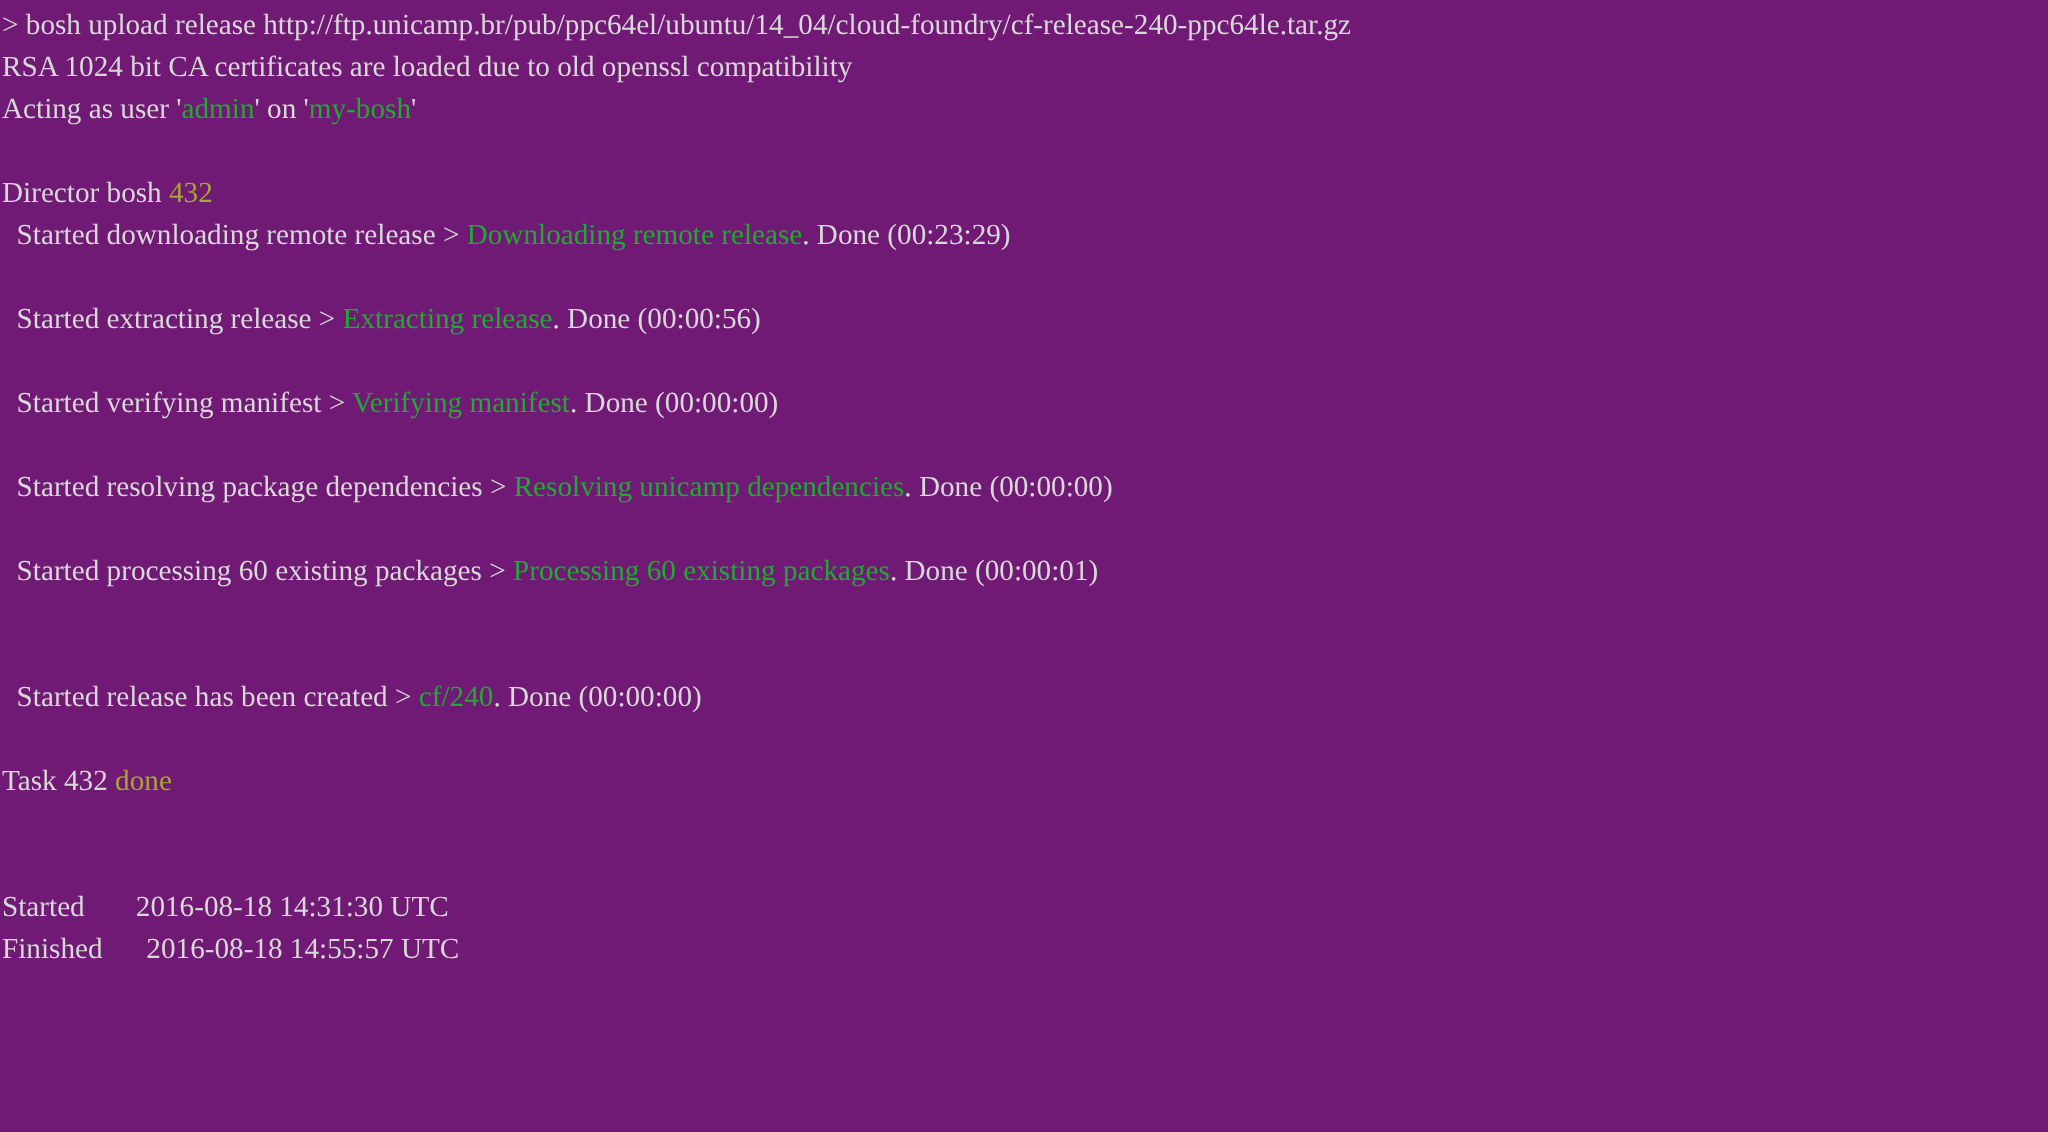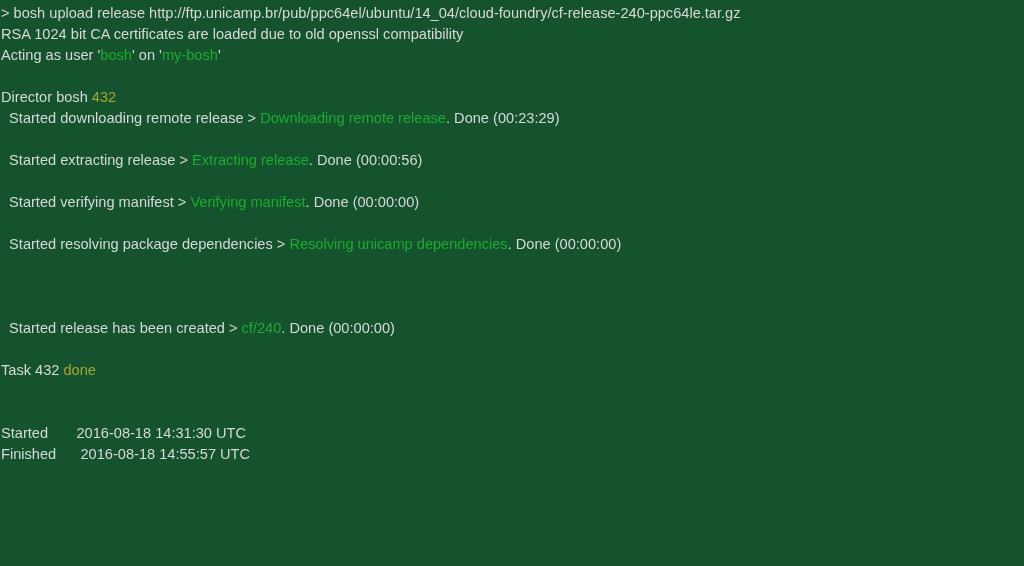--- a/index.html
+++ b/index.html
@@ -4,23 +4,23 @@
 <style>
   html, body {
     margin: 0;
     padding: 0;
     background: #000000;
   }
   #terminal {
     position: relative;
     width: 1024px;
     height: 566px;
-    background: #14532d;
+    background: #701a75;
     overflow: hidden;
-    font-family: Liberation Sans, sans-serif;
+    font-family: Liberation Serif, serif;
     font-size: 14.6px;
     line-height: 21px;
     letter-spacing: 0px;
     color: #d8d8d8;
     padding: 3px 0 0 1px;
     box-sizing: border-box;
     -webkit-font-smoothing: antialiased;
   }
   .line {
     white-space: pre;
@@ -35,39 +35,40 @@
 </style>
 </head>
 <body>
 
 <div id="terminal">
 
   <div class="line"><span class="fg-white">&gt; </span><span class="fg-white">bosh upload release http://ftp.unicamp.br/pub/ppc64el/ubuntu/14_04/cloud-foundry/cf-release-240-ppc64le.tar.gz</span></div>
 
   <div class="line"><span class="fg-white">RSA 1024 bit CA certificates are loaded due to old openssl compatibility</span></div>
 
-  <div class="line"><span class="fg-white">Acting as user '</span><span class="fg-green">bosh</span><span class="fg-white">' on '</span><span class="fg-green">my-bosh</span><span class="fg-white">'</span></div>
+  <div class="line"><span class="fg-white">Acting as user '</span><span class="fg-green">admin</span><span class="fg-white">' on '</span><span class="fg-green">my-bosh</span><span class="fg-white">'</span></div>
 
 
   <div class="blank"></div>
 
   <div class="line"><span class="fg-white">Director bosh </span><span class="fg-yellow">432</span></div>
 
   <div class="line"><span class="fg-white">  Started downloading remote release &gt; </span><span class="fg-green">Downloading remote release</span><span class="fg-white">. Done (00:23:29)</span></div>
   <div class="blank"></div>
 
   <div class="line"><span class="fg-white">  Started extracting release &gt; </span><span class="fg-green">Extracting release</span><span class="fg-white">. Done (00:00:56)</span></div>
   <div class="blank"></div>
 
   <div class="line"><span class="fg-white">  Started verifying manifest &gt; </span><span class="fg-green">Verifying manifest</span><span class="fg-white">. Done (00:00:00)</span></div>
   <div class="blank"></div>
 
   <div class="line"><span class="fg-white">  Started resolving package dependencies &gt; </span><span class="fg-green">Resolving unicamp dependencies</span><span class="fg-white">. Done (00:00:00)</span></div>
   <div class="blank"></div>
 
+  <div class="line"><span class="fg-white">  Started processing 60 existing packages &gt; </span><span class="fg-green">Processing 60 existing packages</span><span class="fg-white">. Done (00:00:01)</span></div>
   <div class="blank"></div>
 
   <div class="blank"></div>
 
   <div class="line"><span class="fg-white">  Started release has been created &gt; </span><span class="fg-green">cf/240</span><span class="fg-white">. Done (00:00:00)</span></div>
 
   <div class="blank"></div>
 
   <div class="line"><span class="fg-white">Task 432 </span><span class="fg-yellow">done</span></div>
 

